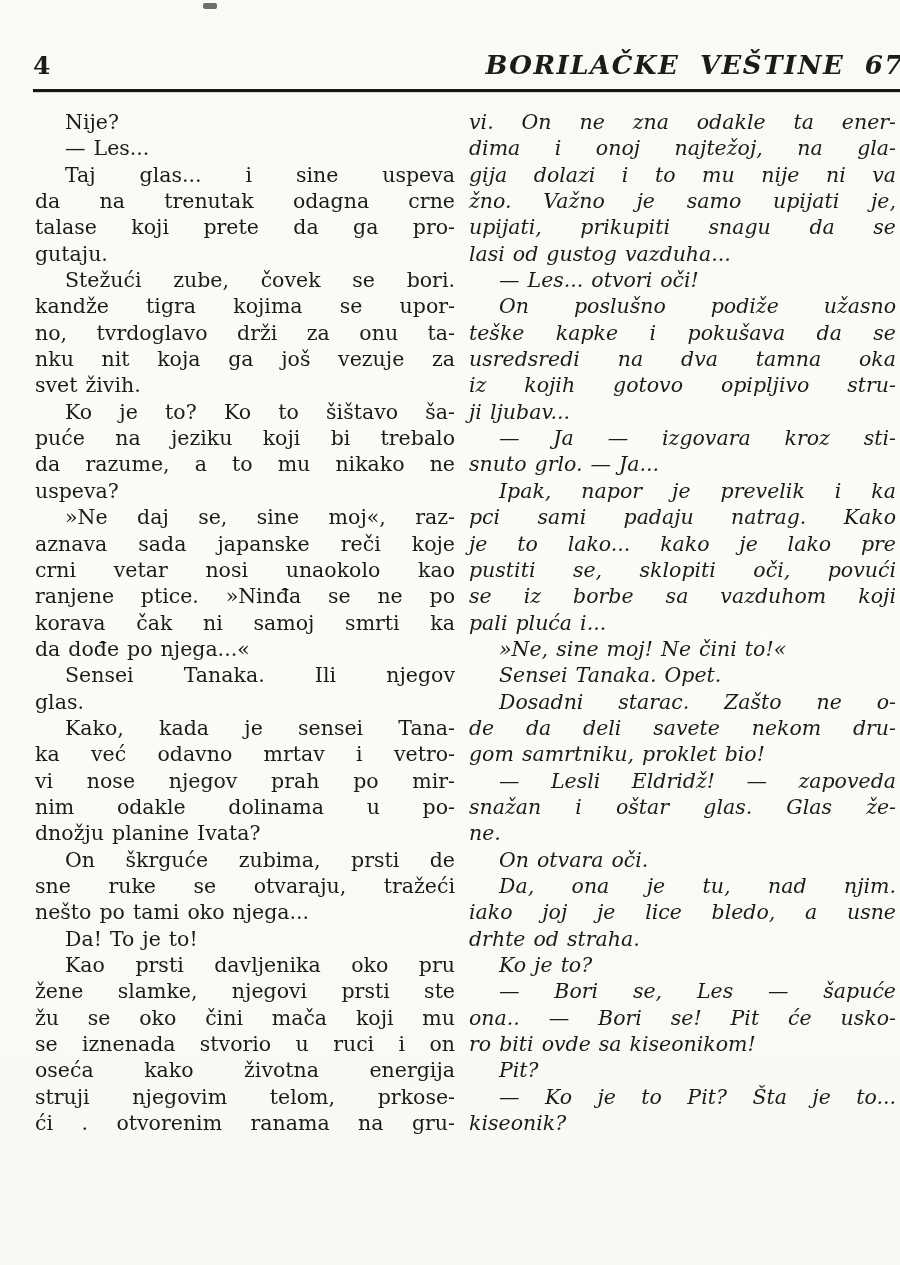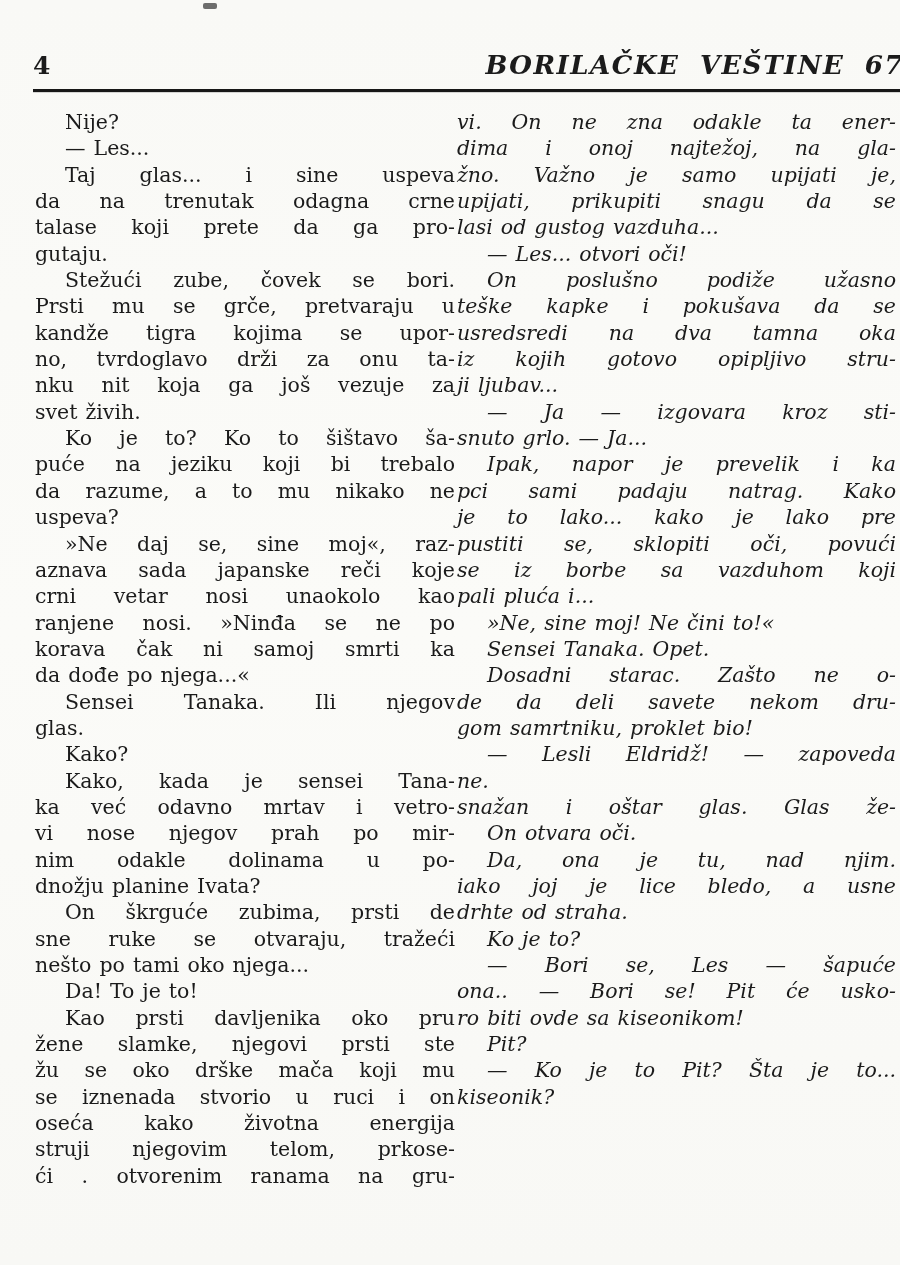--- a/index.html
+++ b/index.html
@@ -48,21 +48,21 @@
   }
   .rule {
     height: 3px;
     background: #171717;
     margin: 9px 0 0 33px;
     box-shadow: 0 1px 0 rgba(0,0,0,0.15);
   }
   .cols {
     display: flex;
     margin: 17px 4px 0 35px;
-    gap: 2px;
+    gap: 14px;
   }
   .col {
     font-size: 20.5px;
   }
   .col-left  { width: 420px; }
   .col-right { flex: 1; font-style: italic; }
   .line {
     line-height: 26.35px;
     text-align: justify;
     text-align-last: justify;
@@ -87,58 +87,57 @@
 
   <div class="cols">
     <div class="col col-left" id="col-left">
         <div class="line indent last">Nije?</div>
         <div class="line indent last">— Les...</div>
         <div class="line indent">Taj glas... i sine uspeva</div>
         <div class="line">da na trenutak odagna crne</div>
         <div class="line">talase koji prete da ga pro-</div>
         <div class="line last">gutaju.</div>
         <div class="line indent">Stežući zube, čovek se bori.</div>
-        <div class="line">Prsti mu se grče, pretvaraju u</div>
         <div class="line">kandže tigra kojima se upor-</div>
         <div class="line">no, tvrdoglavo drži za onu ta-</div>
         <div class="line">nku nit koja ga još vezuje za</div>
         <div class="line last">svet živih.</div>
         <div class="line indent">Ko je to? Ko to šištavo ša-</div>
         <div class="line">puće na jeziku koji bi trebalo</div>
         <div class="line">da razume, a to mu nikako ne</div>
         <div class="line last">uspeva?</div>
         <div class="line indent">»Ne daj se, sine moj«, raz-</div>
         <div class="line">aznava sada japanske reči koje</div>
         <div class="line">crni vetar nosi unaokolo kao</div>
-        <div class="line">ranjene nosi. »Ninđa se ne po</div>
+        <div class="line">ranjene ptice. »Ninđa se ne po</div>
         <div class="line">korava čak ni samoj smrti ka</div>
         <div class="line last">da dođe po njega...«</div>
         <div class="line indent">Sensei Tanaka. Ili njegov</div>
         <div class="line last">glas.</div>
-        <div class="line indent last">Kako?</div>
         <div class="line indent">Kako, kada je sensei Tana-</div>
         <div class="line">ka već odavno mrtav i vetro-</div>
         <div class="line">vi nose njegov prah po mir-</div>
         <div class="line">nim odakle dolinama u po-</div>
         <div class="line last">dnožju planine Ivata?</div>
         <div class="line indent">On škrguće zubima, prsti de</div>
         <div class="line">sne ruke se otvaraju, tražeći</div>
         <div class="line last">nešto po tami oko njega...</div>
         <div class="line indent last">Da! To je to!</div>
         <div class="line indent">Kao prsti davljenika oko pru</div>
         <div class="line">žene slamke, njegovi prsti ste</div>
-        <div class="line">žu se oko drške mača koji mu</div>
+        <div class="line">žu se oko čini mača koji mu</div>
         <div class="line">se iznenada stvorio u ruci i on</div>
         <div class="line">oseća kako životna energija</div>
         <div class="line">struji njegovim telom, prkose-</div>
         <div class="line">ći . otvorenim ranama na gru-</div>
       </div>
     <div class="col col-right" id="col-right">
         <div class="line">vi. On ne zna odakle ta ener-</div>
         <div class="line">dima i onoj najtežoj, na gla-</div>
+        <div class="line">gija dolazi i to mu nije ni va</div>
         <div class="line">žno. Važno je samo upijati je,</div>
         <div class="line">upijati, prikupiti snagu da se</div>
         <div class="line last">lasi od gustog vazduha...</div>
         <div class="line indent last">— Les... otvori oči!</div>
         <div class="line indent">On poslušno podiže užasno</div>
         <div class="line">teške kapke i pokušava da se</div>
         <div class="line">usredsredi na dva tamna oka</div>
         <div class="line">iz kojih gotovo opipljivo stru-</div>
         <div class="line last">ji ljubav...</div>
         <div class="line indent">— Ja — izgovara kroz sti-</div>
@@ -148,22 +147,22 @@
         <div class="line">je to lako... kako je lako pre</div>
         <div class="line">pustiti se, sklopiti oči, povući</div>
         <div class="line">se iz borbe sa vazduhom koji</div>
         <div class="line last">pali pluća i...</div>
         <div class="line indent last">»Ne, sine moj! Ne čini to!«</div>
         <div class="line indent last">Sensei Tanaka. Opet.</div>
         <div class="line indent">Dosadni starac. Zašto ne o-</div>
         <div class="line">de da deli savete nekom dru-</div>
         <div class="line last">gom samrtniku, proklet bio!</div>
         <div class="line indent">— Lesli Eldridž! — zapoveda</div>
+        <div class="line">snažan i oštar glas. Glas že-</div>
         <div class="line last">ne.</div>
-        <div class="line">snažan i oštar glas. Glas že-</div>
         <div class="line indent last">On otvara oči.</div>
         <div class="line indent">Da, ona je tu, nad njim.</div>
         <div class="line">iako joj je lice bledo, a usne</div>
         <div class="line last">drhte od straha.</div>
         <div class="line indent last">Ko je to?</div>
         <div class="line indent">— Bori se, Les — šapuće</div>
         <div class="line">ona.. — Bori se! Pit će usko-</div>
         <div class="line last">ro biti ovde sa kiseonikom!</div>
         <div class="line indent last">Pit?</div>
         <div class="line indent">— Ko je to Pit? Šta je to...</div>

